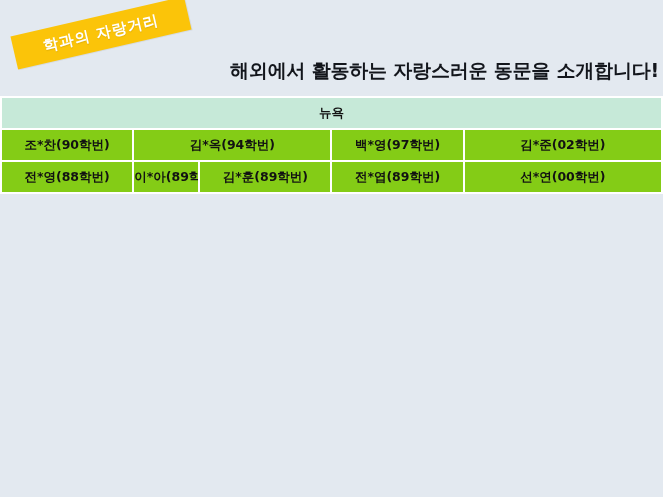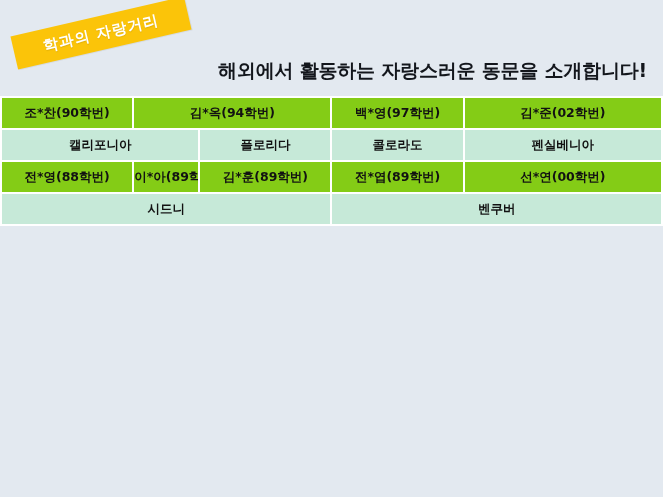--- a/index.html
+++ b/index.html
@@ -40,21 +40,21 @@
     color: #ffffff;
     font-size: 15px;
     font-weight: bold;
     letter-spacing: 1px;
     white-space: nowrap;
     text-shadow: 0 1px 1px rgba(0,0,0,0.10);
   }
 
   #page-title {
     position: absolute;
-    right: 16px;
+    right: 4px;
     top: 58px;
     color: #13161c;
     font-size: 19px;
     font-weight: bold;
     white-space: nowrap;
     letter-spacing: -0.2px;
   }
 
   
   table.alumni-table {
@@ -114,36 +114,29 @@
     <col style="width:12.5%">
       <col style="width:12.5%">
       <col style="width:12.5%">
     <col style="width:12.5%">
       <col style="width:12.5%">
       <col style="width:12.5%">
     <col style="width:12.5%">
   </colgroup>
   <tbody id="table-body">
       <tr>
+        <td class="region-cell" colspan="10">뉴욕</td>
+      </tr>
+      <tr>
         <td class="name-cell" colspan="2">조*찬(90학번)</td>
         <td class="name-cell" colspan="3">김*옥(94학번)</td>
         <td class="name-cell" colspan="2">백*영(97학번)</td>
         <td class="name-cell" colspan="3">김*준(02학번)</td>
-      </tr>
-      <tr>
-        <td class="region-cell" colspan="3">캘리포니아</td>
-        <td class="region-cell" colspan="2">플로리다</td>
-        <td class="region-cell" colspan="2">콜로라도</td>
-        <td class="region-cell" colspan="3">펜실베니아</td>
       </tr>
       <tr>
         <td class="name-cell" colspan="2">전*영(88학번)</td>
         <td class="name-cell" colspan="1">이*아(89학번)</td>
         <td class="name-cell" colspan="2">김*훈(89학번)</td>
         <td class="name-cell" colspan="2">전*엽(89학번)</td>
         <td class="name-cell" colspan="3">선*연(00학번)</td>
       </tr>
-      <tr>
-        <td class="region-cell" colspan="5">시드니</td>
-        <td class="region-cell" colspan="5">벤쿠버</td>
-      </tr>
     </tbody>
 </table>
 
 </body></html>

